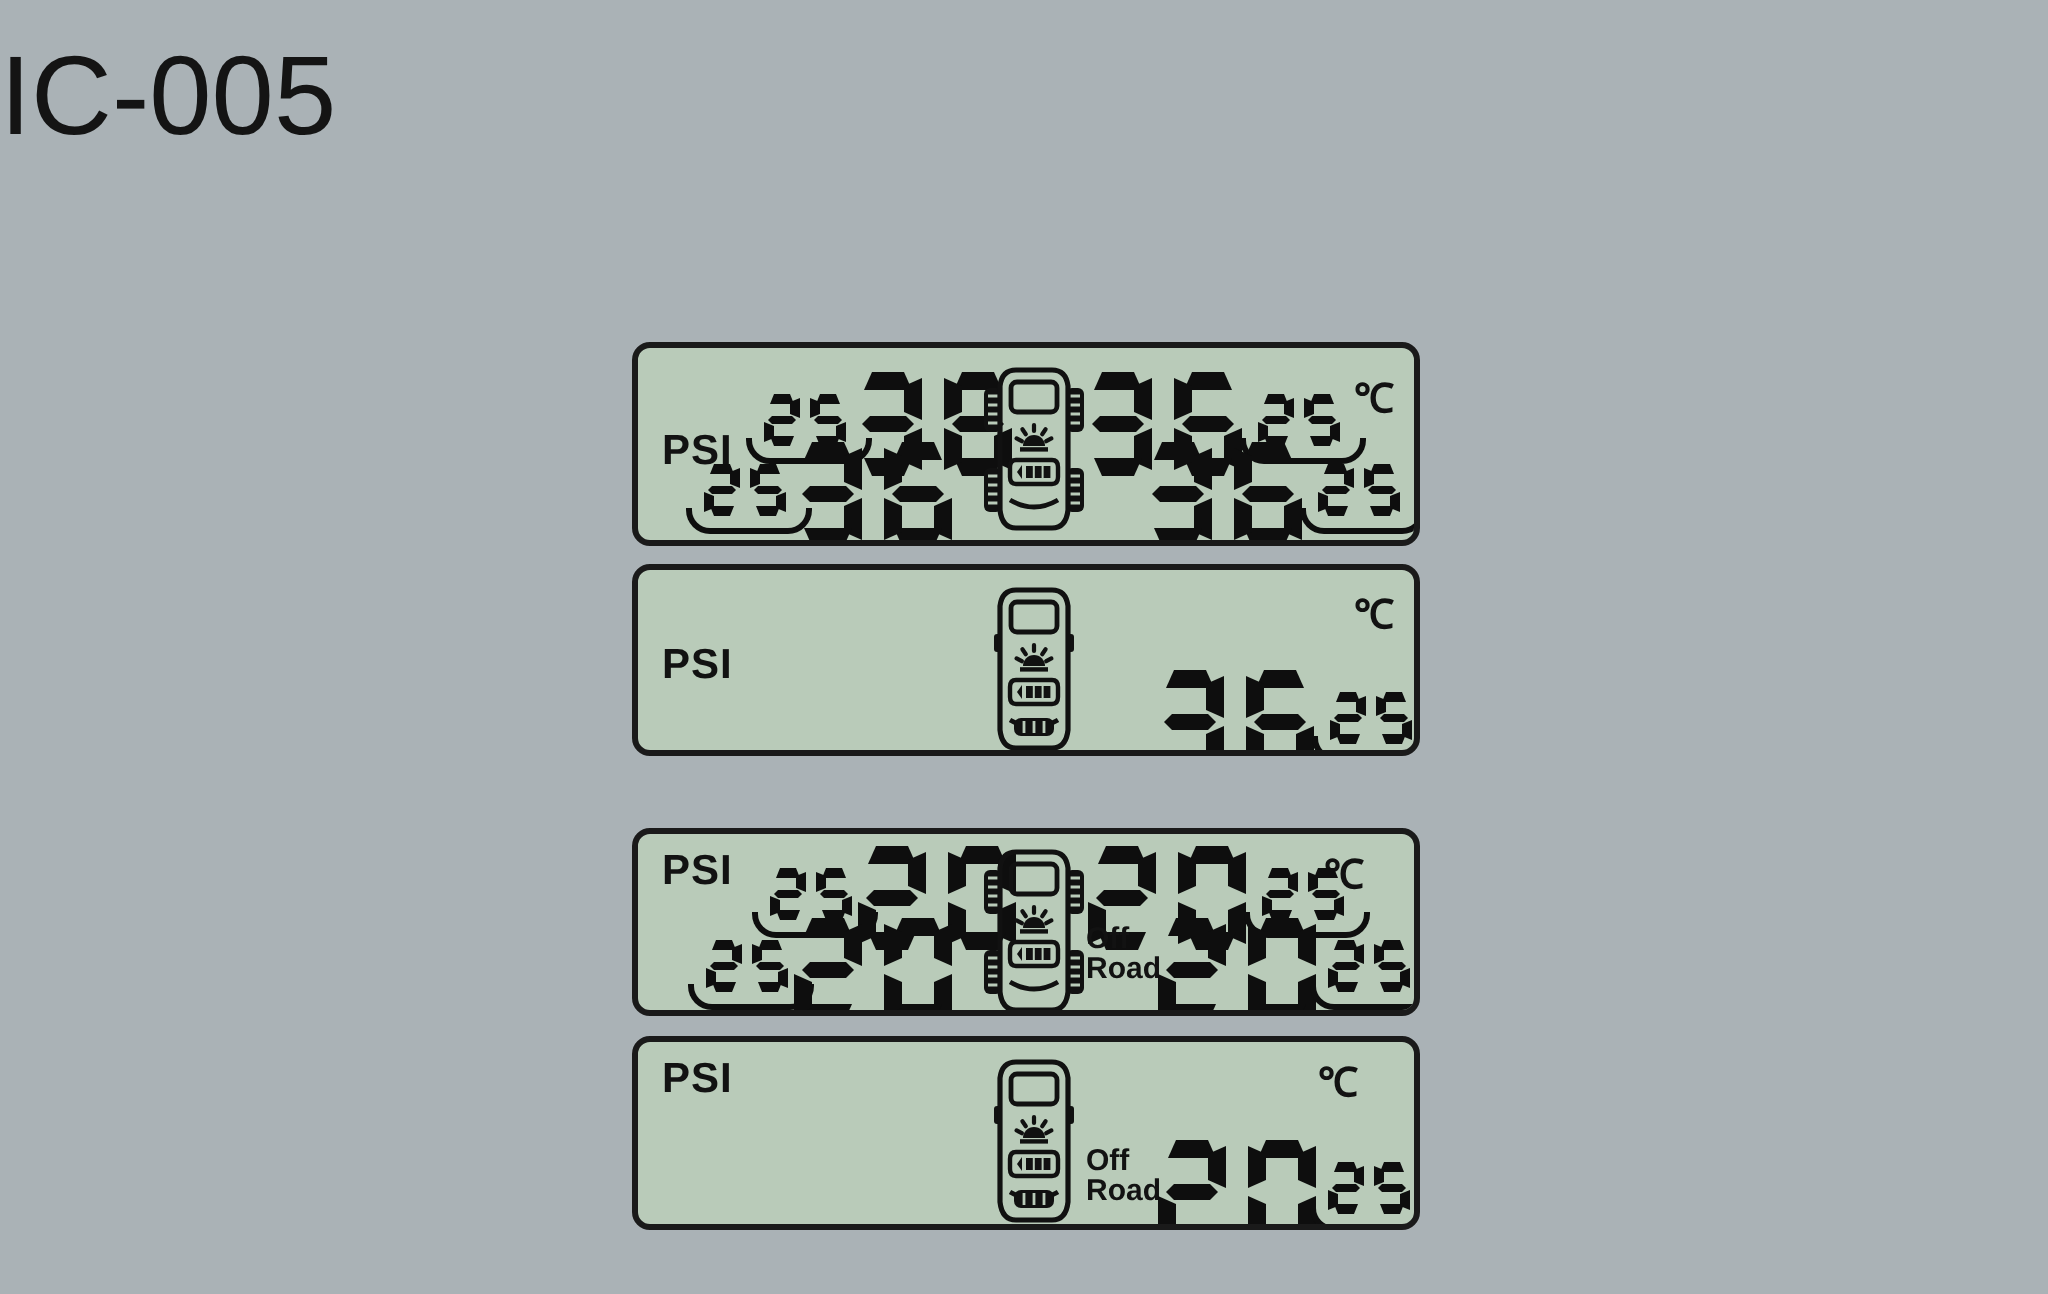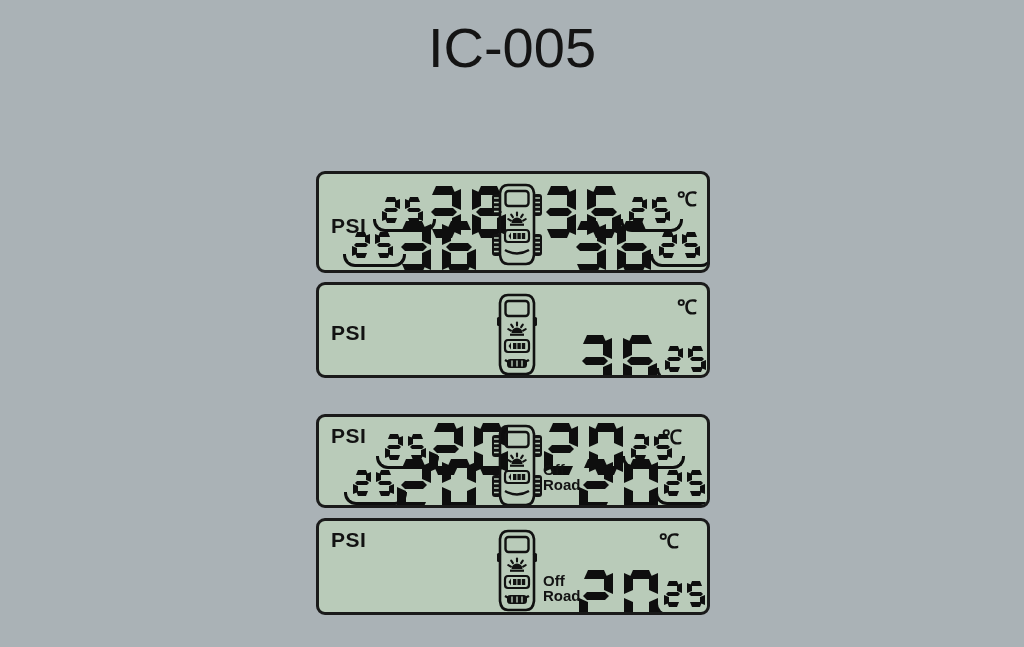--- a/index.html
+++ b/index.html
@@ -14,21 +14,20 @@
     overflow: hidden;
     position: relative;
   }
 
   
   .page-title {
     position: absolute;
     top: 14px;
     left: 0;
     width: 1024px;
-    text-align: center;
     font-size: 56px;
     font-weight: 400;
     letter-spacing: 0px;
     color: #141414;
     line-height: 68px;
     font-family: "Liberation Sans", sans-serif;
   }
 
   
   .panels {

